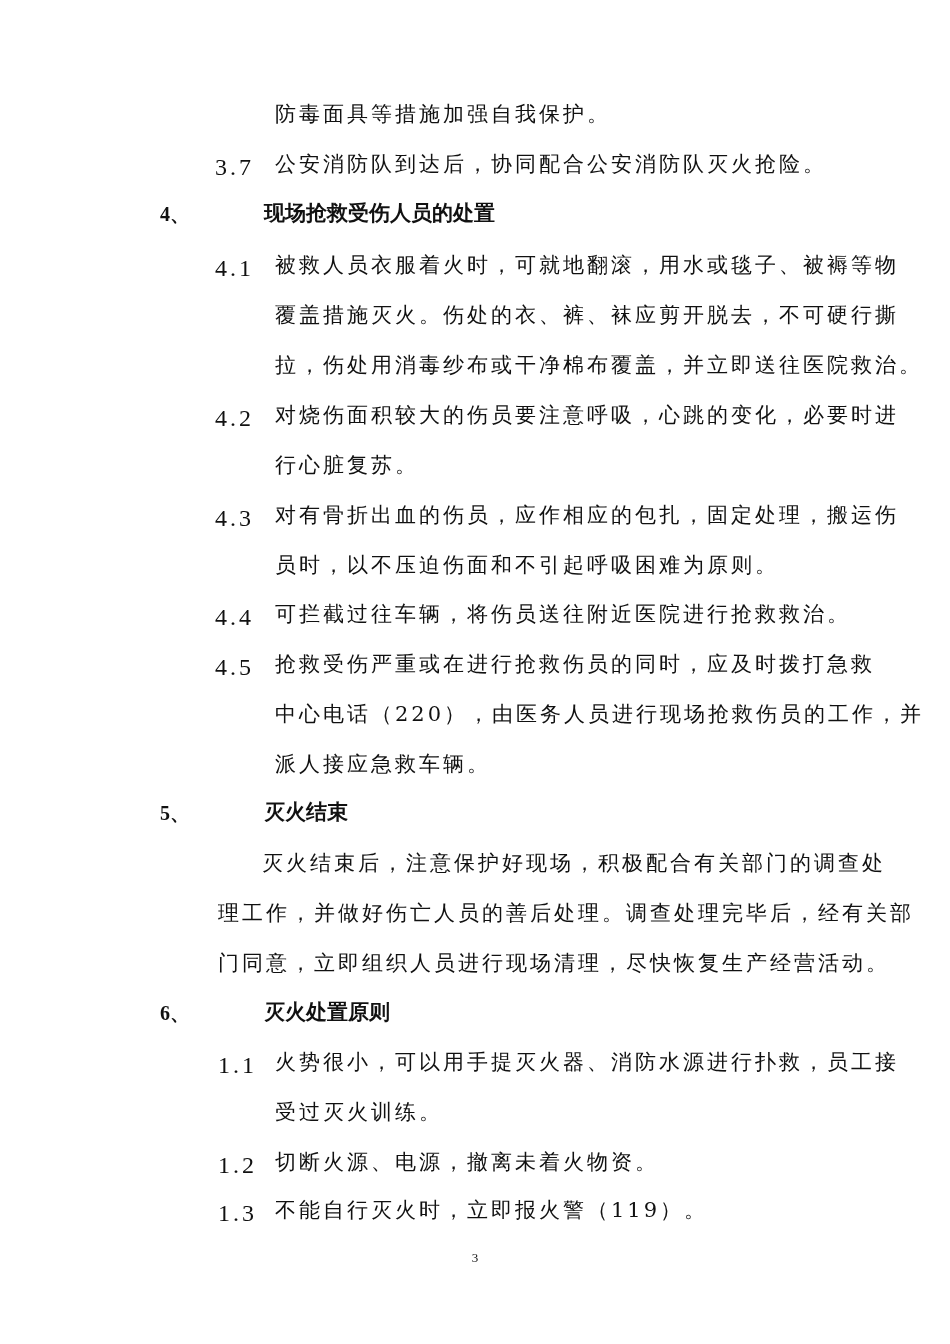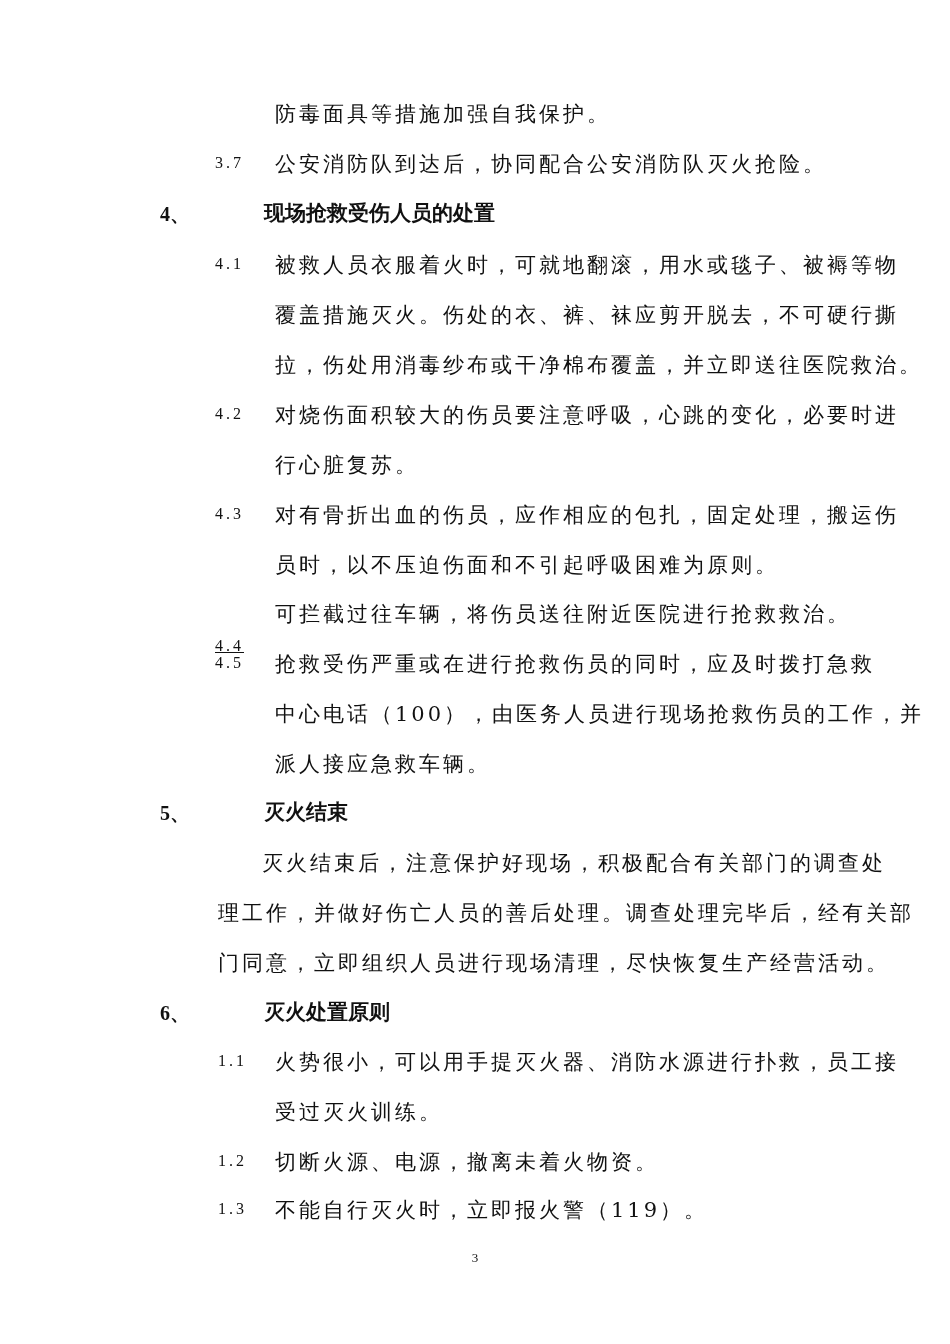--- a/index.html
+++ b/index.html
@@ -18,21 +18,21 @@
     .line {
       position: absolute;
       white-space: nowrap;
       font-size: 21px;
       letter-spacing: 3px;
       line-height: 1;
     }
     .num {
       position: absolute;
       white-space: nowrap;
-      font-size: 16px;
+      font-size: 24px;
       letter-spacing: 3px;
       line-height: 1;
       font-family: "Liberation Serif", "DejaVu Serif", serif;
     }
     .heading-num {
       position: absolute;
       font-size: 20px;
       font-weight: bold;
       line-height: 1;
       font-family: "Liberation Serif", "DejaVu Serif", serif;
@@ -75,26 +75,26 @@
   <div class="line" style="left:275px; top:355px;">拉，伤处用消毒纱布或干净棉布覆盖，并立即送往医院救治。</div>
 
   <div class="num" style="left:215px; top:406px;">4.2</div>
   <div class="line" style="left:275px; top:405px;">对烧伤面积较大的伤员要注意呼吸，心跳的变化，必要时进</div>
   <div class="line" style="left:275px; top:455px;">行心脏复苏。</div>
 
   <div class="num" style="left:215px; top:506px;text-align:right;">4.3</div>
   <div class="line" style="left:275px; top:505px;">对有骨折出血的伤员，应作相应的包扎，固定处理，搬运伤</div>
   <div class="line" style="left:275px; top:555px;">员时，以不压迫伤面和不引起呼吸困难为原则。</div>
 
-  <div class="num" style="left:215px; top:638px;text-decoration:underline;">4.4</div>
+  <div class="num" style="left:215px; top:605px;">4.4</div>
   <div class="line" style="left:275px; top:604px;">可拦截过往车辆，将伤员送往附近医院进行抢救救治。</div>
 
   <div class="num" style="left:215px; top:655px;">4.5</div>
   <div class="line" style="left:275px; top:654px;">抢救受伤严重或在进行抢救伤员的同时，应及时拨打急救</div>
-  <div class="line" style="left:275px; top:704px;">中心电话（100），由医务人员进行现场抢救伤员的工作，并</div>
+  <div class="line" style="left:275px; top:704px;">中心电话（220），由医务人员进行现场抢救伤员的工作，并</div>
   <div class="line" style="left:275px; top:754px;">派人接应急救车辆。</div>
 
   <div class="heading-num" style="left:160px; top:803px;">5、</div>
   <div class="heading-text" style="left:218px; top:802px;">灭火结束</div>
 
   <div class="line" style="left:262px; top:853px;">灭火结束后，注意保护好现场，积极配合有关部门的调查处</div>
   <div class="line" style="left:218px; top:903px;">理工作，并做好伤亡人员的善后处理。调查处理完毕后，经有关部</div>
   <div class="line" style="left:218px; top:953px;">门同意，立即组织人员进行现场清理，尽快恢复生产经营活动。</div>
 
   <div class="heading-num" style="left:160px; top:1003px;">6、</div>

